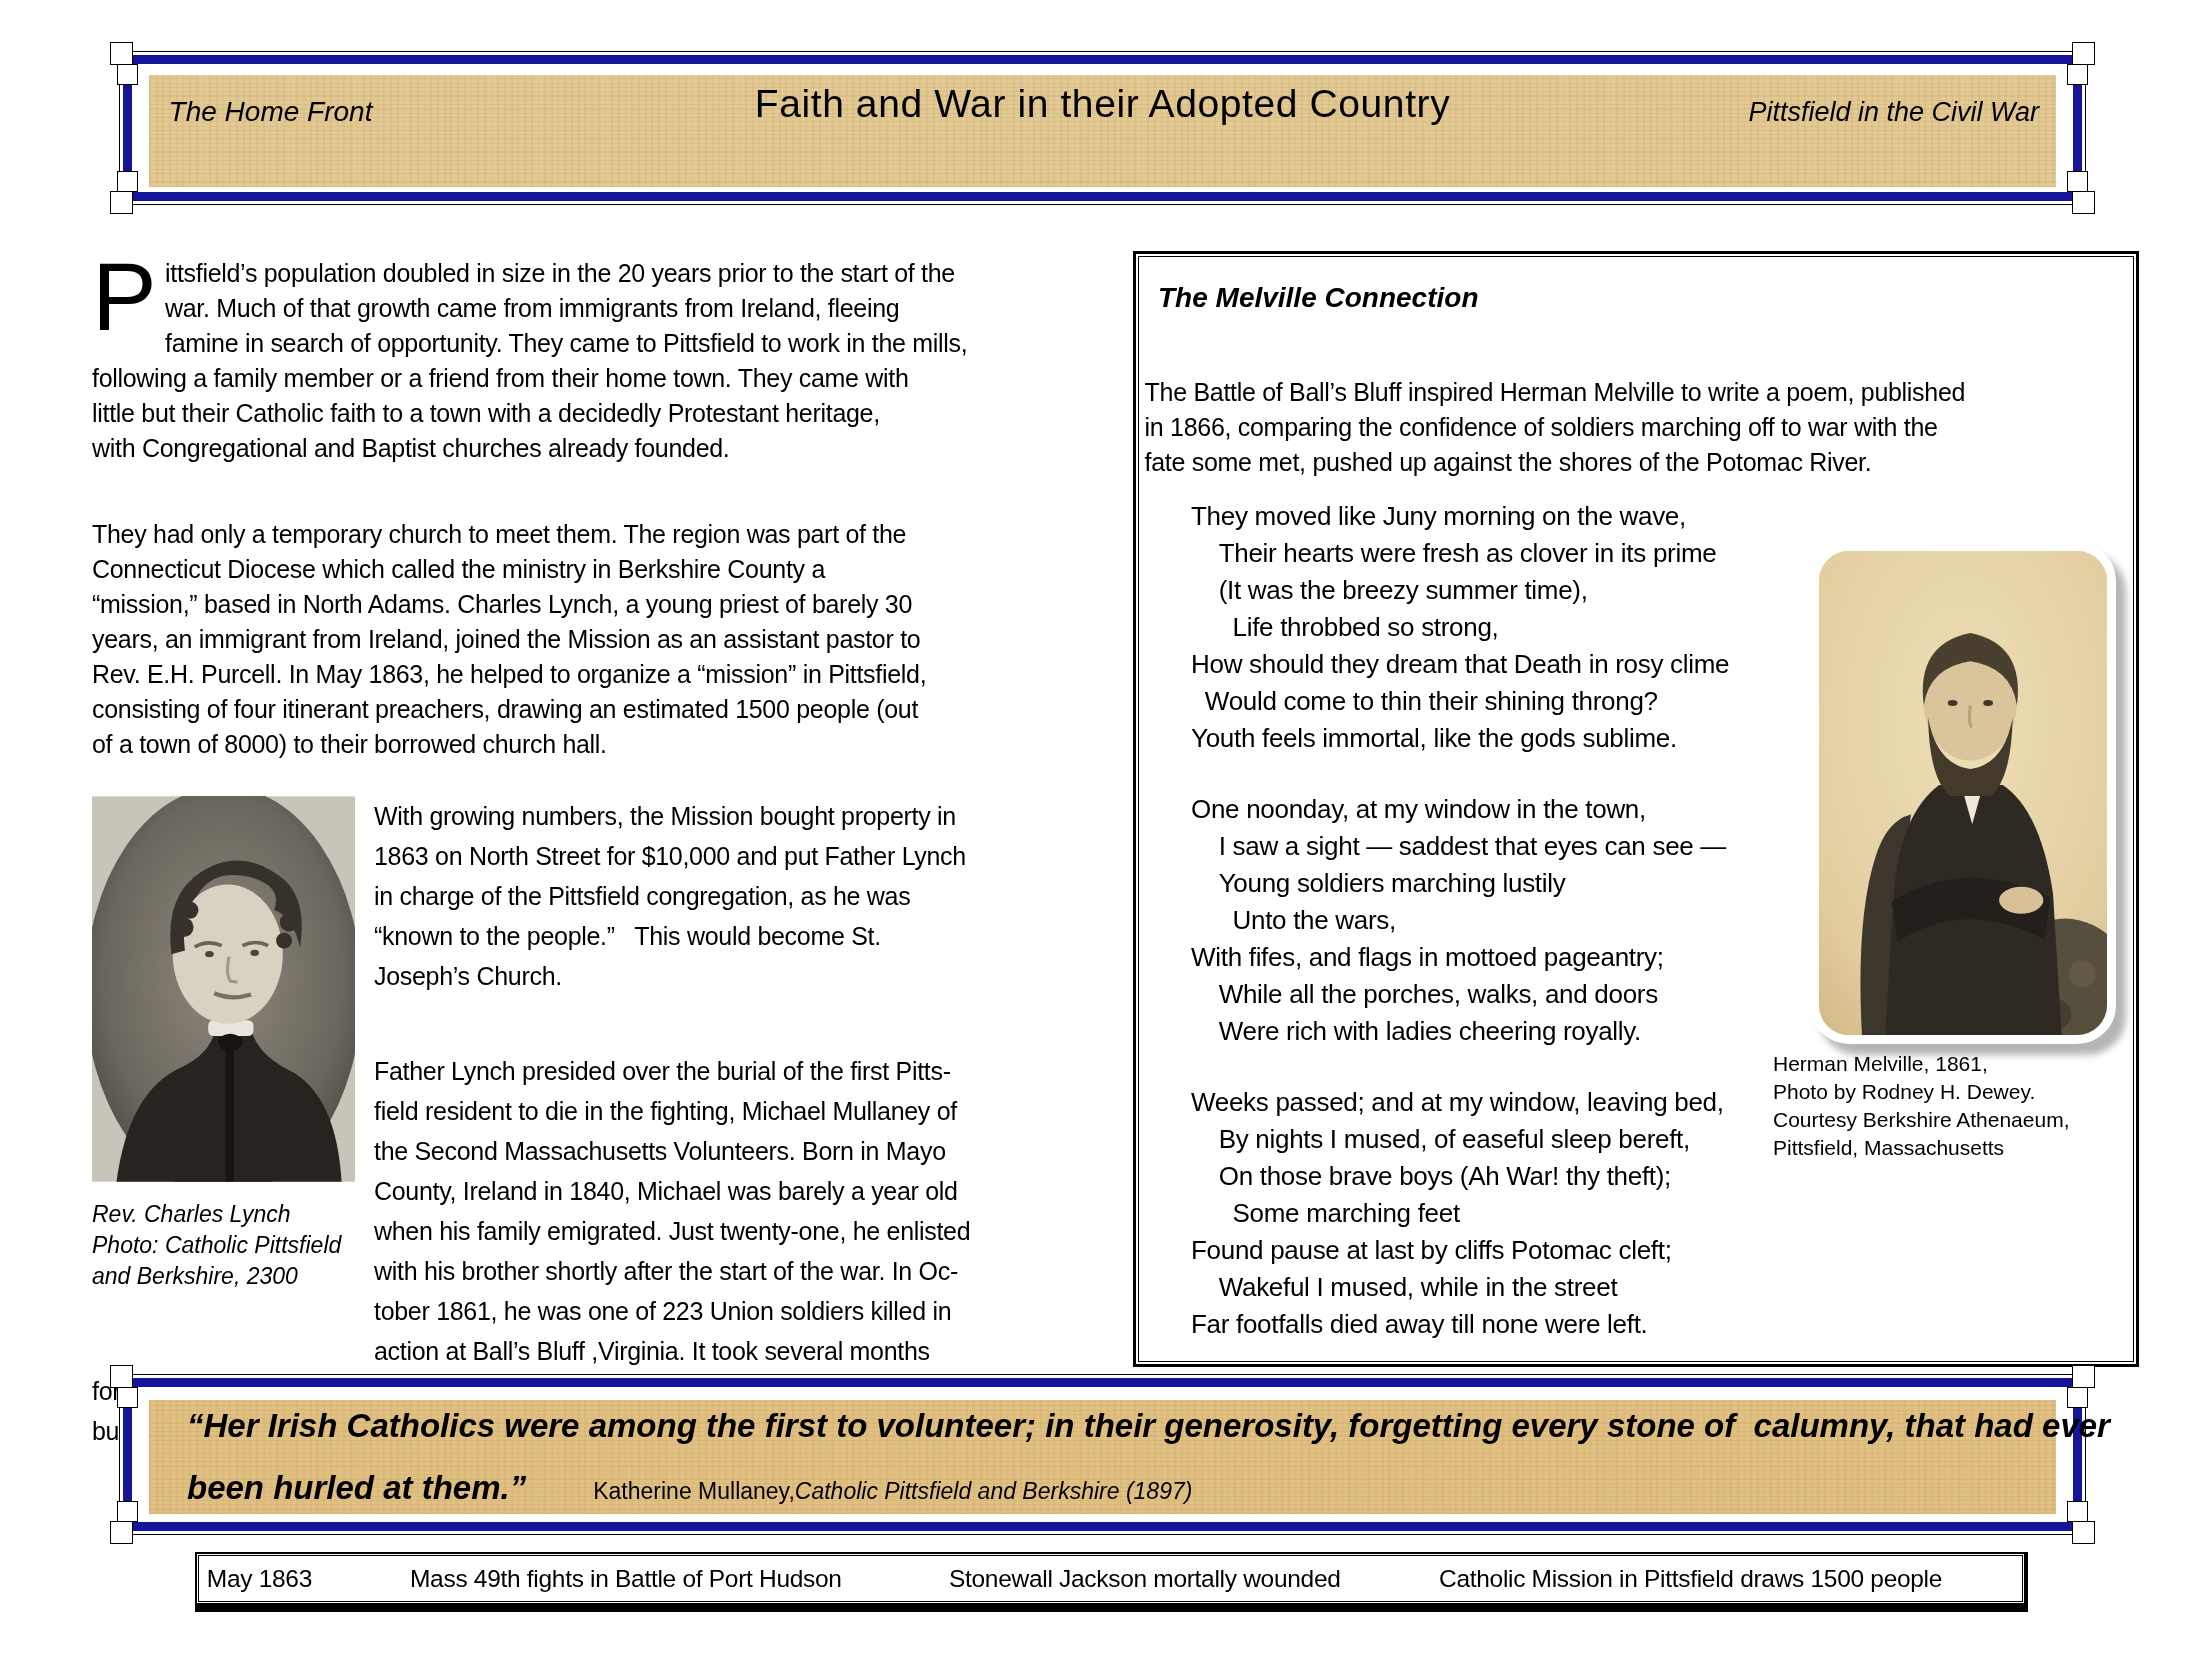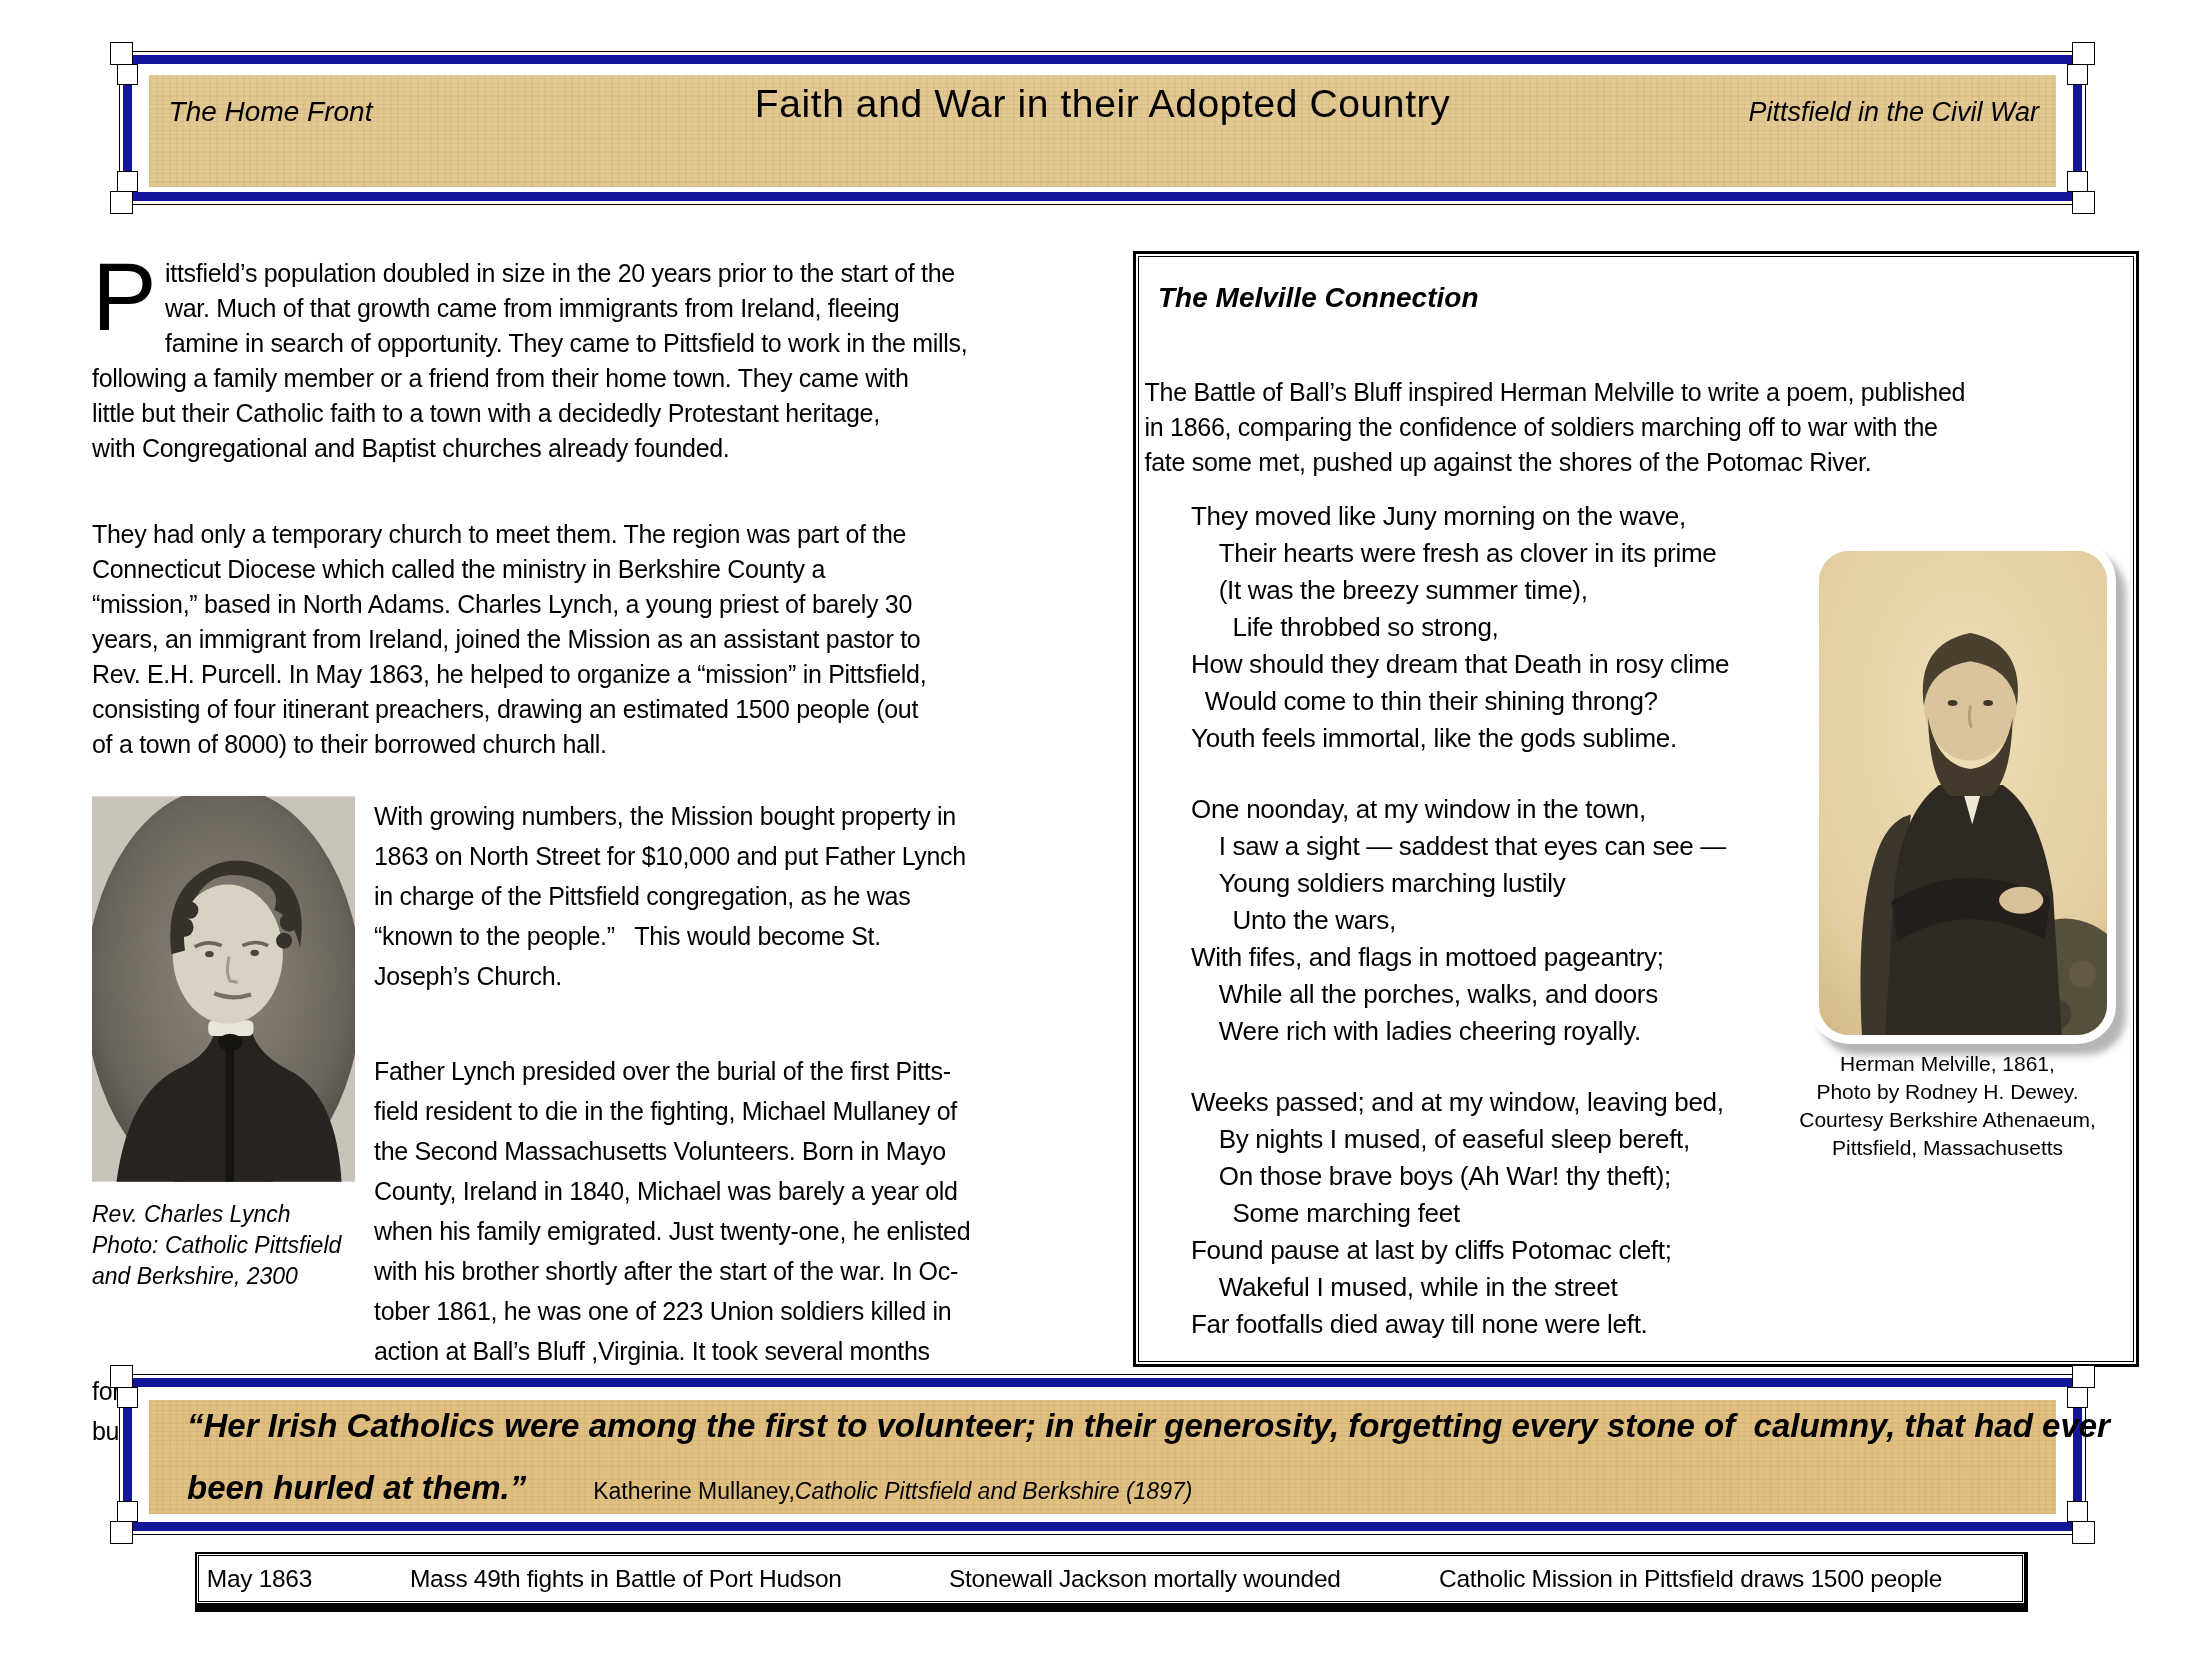--- a/index.html
+++ b/index.html
@@ -45,21 +45,21 @@
   
   .melville-box{position:absolute;left:1133px;top:251px;width:1000px;height:1110px;border:3.7px solid #000;background:#fff;}
   .melville-box::after{content:"";position:absolute;inset:1.8px;border:1.2px solid #000;pointer-events:none;}
   .mel-heading{position:absolute;left:22px;top:18.4px;font-weight:bold;font-style:italic;font-size:28px;margin-top:10px;}
   .mel-intro{position:absolute;left:8.6px;top:121px;width:974px;font-size:25px;line-height:35px;letter-spacing:-0.3px;white-space:pre-wrap;}
   .poem{position:absolute;left:55px;top:244px;width:613px;}
   .stanza{font-size:26px;line-height:37px;letter-spacing:-0.3px;white-space:pre-wrap;margin-bottom:34px;}
   .photo-melville{position:absolute;left:674px;top:288px;width:288px;height:484px;background:#e8d5ac;
     border:9.8px solid #fff;border-radius:39px;box-shadow:9.8px 11px 7.4px rgba(90,90,90,.45);overflow:hidden;}
   .photo-melville svg{display:block;width:100%;height:100%;}
-  .caption-melville{position:absolute;left:637px;top:796px;width:349px;text-align:center;
+  .caption-melville{position:absolute;left:637px;top:796px;width:349px;text-align:left;
     font-size:21px;line-height:28px;white-space:pre-wrap;}
 
   
   .q1{position:absolute;left:38px;top:7.4px;right:24.5px;font-size:33px;font-weight:bold;font-style:italic;white-space:pre;}
   .q2{position:absolute;left:38px;top:69px;display:flex;align-items:baseline;}
   .q2 .big{font-size:33px;font-weight:bold;font-style:italic;}
   .q2 .attr{margin-left:67px;font-size:23px;}
   .q2 .attr-src{font-style:italic;font-size:23px;text-align:center;}
 
   

